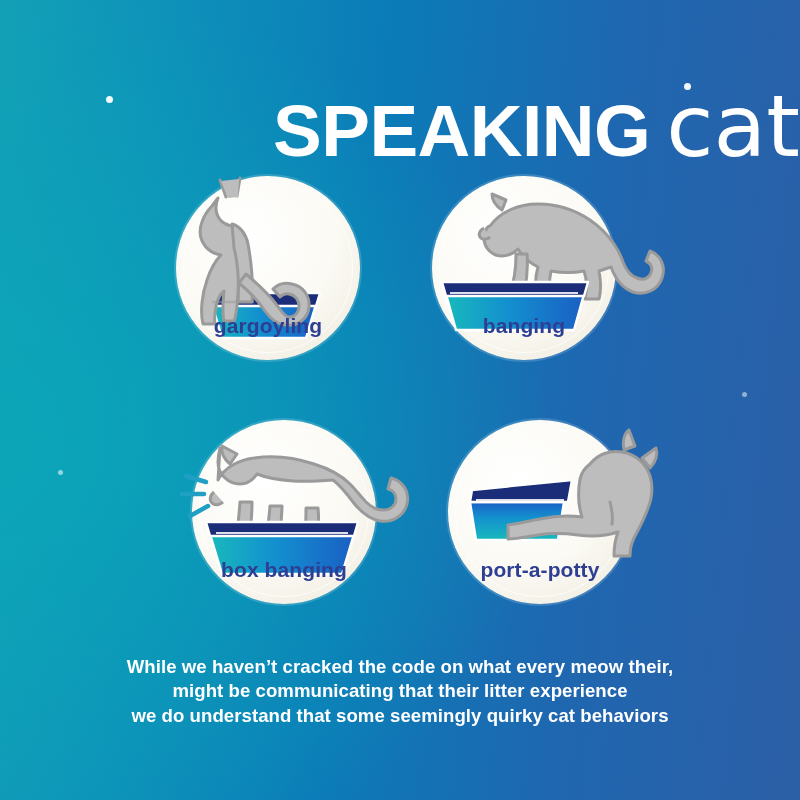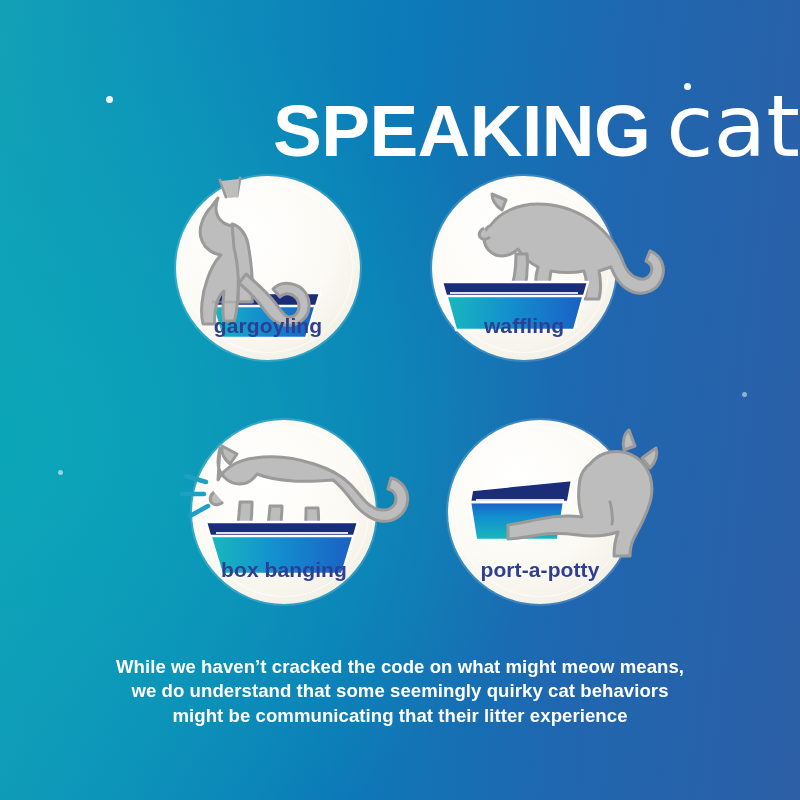--- a/index.html
+++ b/index.html
@@ -141,21 +141,21 @@
         <path d="M86 74 c-4,2 -6,6 -4,9 c2,3 7,3 10,0" fill="#bdbdbd" stroke="#9a9a9a" stroke-width="3" stroke-linejoin="round"></path>
         <path d="M104 56 c-6,-4 -10,-10 -10,-16 l14,6 z" fill="#bdbdbd" stroke="#9a9a9a" stroke-width="3" stroke-linejoin="round"></path>
 
         <path d="M118 100 c0,14 -2,28 -6,38 l14,0 c3,-12 4,-26 3,-38 z" fill="#bdbdbd" stroke="#9a9a9a" stroke-width="3" stroke-linejoin="round"></path>
 
         <path d="M48 140 L186 140 L176 176 L58 176 Z" fill="url(#bx2)" stroke="#ffffff" stroke-width="2.4" stroke-linejoin="round"></path>
         <path d="M44 128 L190 128 L186 142 L48 142 Z" fill="#1b2d78" stroke="#ffffff" stroke-width="2.4" stroke-linejoin="round"></path>
         <path d="M52 139 l128 0" stroke="#ffffff" stroke-width="2" opacity=".85" fill="none"></path>
       </svg>
     </div>
-    <div class="caption">waffling</div>
+    <div class="caption">banging</div>
   </div>
 
   <div class="badge" id="b2">
     <div class="disc"></div>
     <div class="art">
       <svg viewBox="0 0 252 210" xmlns="http://www.w3.org/2000/svg">
         <defs>
           <linearGradient id="bx3" x1="0" y1="0" x2="1" y2="0">
             <stop offset="0" stop-color="#18b9bc"></stop>
               <stop offset=".45" stop-color="#1390cf"></stop>
@@ -216,18 +216,18 @@
                  c2,-8 6,-12 10,-15 z" fill="#bdbdbd" stroke="#9a9a9a" stroke-width="3" stroke-linejoin="round"></path>
         <path d="M236 70 c6,-6 8,-14 6,-20 l-14,10 z" fill="#bdbdbd" stroke="#9a9a9a" stroke-width="3" stroke-linejoin="round"></path>
         <path d="M210 52 c-2,-8 0,-16 5,-20 l6,16 z" fill="#bdbdbd" stroke="#9a9a9a" stroke-width="3" stroke-linejoin="round"></path>
         <path d="M196 104 c2,8 3,16 2,22" stroke="#9a9a9a" stroke-width="3" fill="none" stroke-linecap="round"></path>
       </svg>
     </div>
     <div class="caption">port-a-potty</div>
   </div>
 
   <p id="body-copy">
-    <span>While we haven’t cracked the code on what might meow means,</span>
+    <span>While we haven’t cracked the code on what every meow their,</span>
+    <span>might be communicating that their litter experience</span>
     <span>we do understand that some seemingly quirky cat behaviors</span>
-    <span>might be communicating that their litter experience</span>
   </p>
 
 </div>
 
 </body></html>

